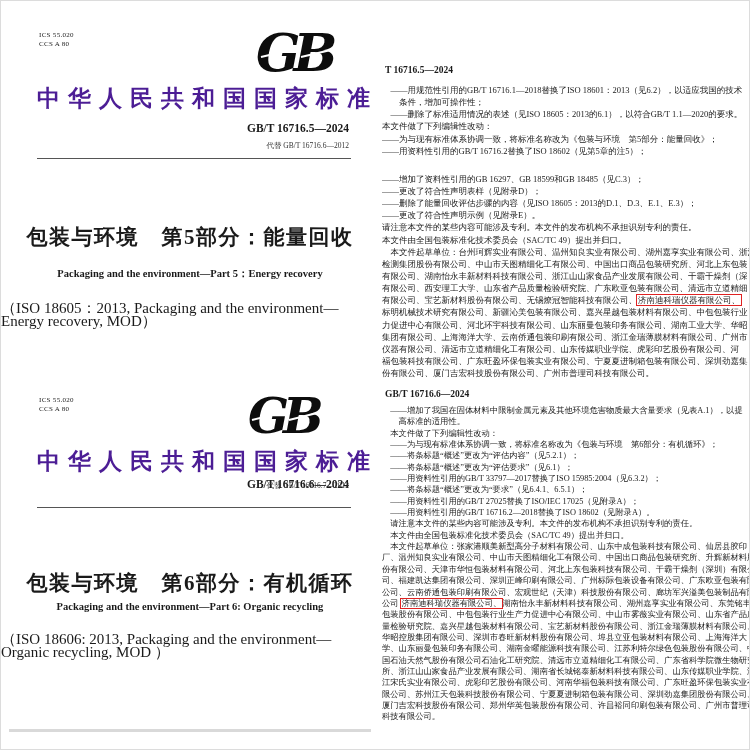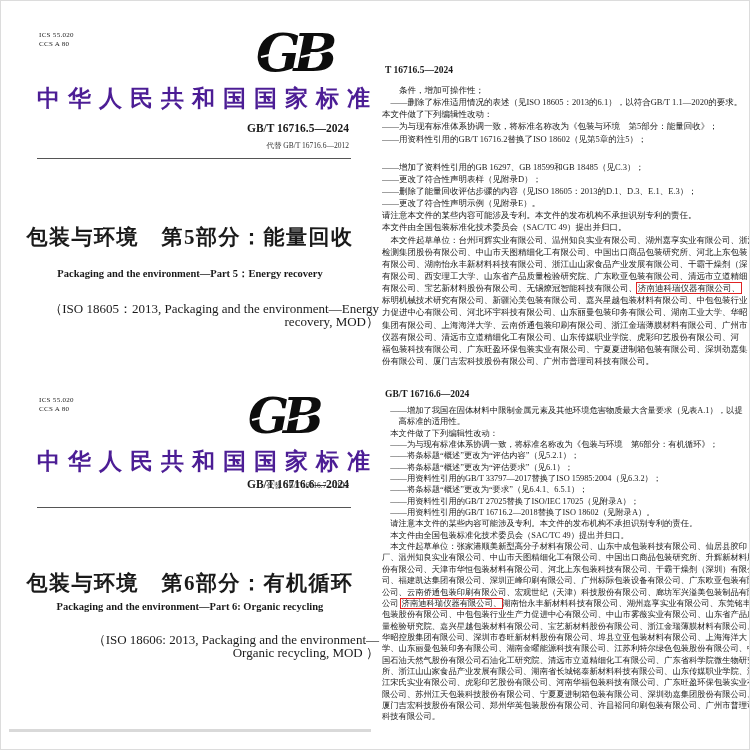--- a/index.html
+++ b/index.html
@@ -9,21 +9,21 @@
   .left-col{position:absolute;left:0;top:0;width:378px;height:536px;}
   .cover{position:absolute;left:0;width:378px;}
   .ics-block{position:absolute;font-size:7px;line-height:9px;letter-spacing:.3px;color:#222;}
   .gb-logo{position:absolute;}
   .nat-std{position:absolute;font-weight:bold;font-size:23px;letter-spacing:8px;white-space:nowrap;color:#4c1d95;}
   .std-no{position:absolute;right:30px;font-weight:bold;font-size:11.5px;white-space:nowrap;}
   .replaces{position:absolute;right:30px;font-size:7.5px;color:#333;white-space:nowrap;}
   .rule{position:absolute;left:36px;right:28px;border-top:1.5px solid #555;}
   .title-cn{position:absolute;left:0;right:0;text-align:center;font-weight:bold;font-size:21px;letter-spacing:1.5px;white-space:nowrap;}
   .title-en{position:absolute;left:0;right:0;text-align:center;font-weight:bold;font-size:10.5px;white-space:nowrap;}
-  .iso-note{position:absolute;left:0;right:0;text-align:right;font-size:13px;line-height:13px;}
+  .iso-note{position:absolute;left:0;right:0;text-align:left;font-size:15px;line-height:13px;}
   .bottom-band{position:absolute;left:8px;right:8px;height:3px;background:#d9d9d9;}
   
   .right-col{position:absolute;left:378px;top:0;width:370px;height:748px;}
   .tpage{position:absolute;left:0;width:370px;}
   .phead{position:absolute;left:6px;font-weight:bold;font-size:9.5px;white-space:nowrap;}
   .pbody{position:absolute;left:3px;right:0;}
   .tl{white-space:nowrap;overflow:hidden;}
   .pbody-1 .tl{font-size:8.5px;line-height:12.15px;height:12.15px;}
   .pbody-2 .tl{font-size:8.3px;line-height:11.35px;height:11.35px;}
   .hl-box{border:1.5px solid var(--hl,#e02222);padding:0 1px;margin:0 -1px;}
@@ -80,20 +80,21 @@
       </div>
       <div class="bottom-band" style="top:350px;"></div>
     </section>
   </div>
 
   <div class="right-col">
 
     <section class="tpage" style="top:0;height:378px;">
       <div class="phead" style="top:64px;">T 16716.5—2024</div>
       <div class="pbody pbody-1" style="top:83px;">
+          <div class="tl" style="padding-left: 1em;">——用规范性引用的GB/T 16716.1—2018替换了ISO 18601：2013（见6.2），以适应我国的技术</div>
           <div class="tl" style="padding-left: 2em;">条件，增加可操作性；</div>
           <div class="tl" style="padding-left: 1em;">——删除了标准适用情况的表述（见ISO 18605：2013的6.1），以符合GB/T 1.1—2020的要求。</div>
           <div class="tl" style="padding-left: 0em;">本文件做了下列编辑性改动：</div>
           <div class="tl" style="padding-left: 0em;">——为与现有标准体系协调一致，将标准名称改为《包装与环境　第5部分：能量回收》；</div>
           <div class="tl" style="padding-left: 0em;">——用资料性引用的GB/T 16716.2替换了ISO 18602（见第5章的注5）；</div>
           <div class="tl" style="padding-left: 0em; margin-top: 16px;">——增加了资料性引用的GB 16297、GB 18599和GB 18485（见C.3）；</div>
           <div class="tl" style="padding-left: 0em;">——更改了符合性声明表样（见附录D）；</div>
           <div class="tl" style="padding-left: 0em;">——删除了能量回收评估步骤的内容（见ISO 18605：2013的D.1、D.3、E.1、E.3）；</div>
           <div class="tl" style="padding-left: 0em;">——更改了符合性声明示例（见附录E）。</div>
           <div class="tl" style="padding-left: 0em;">请注意本文件的某些内容可能涉及专利。本文件的发布机构不承担识别专利的责任。</div>

